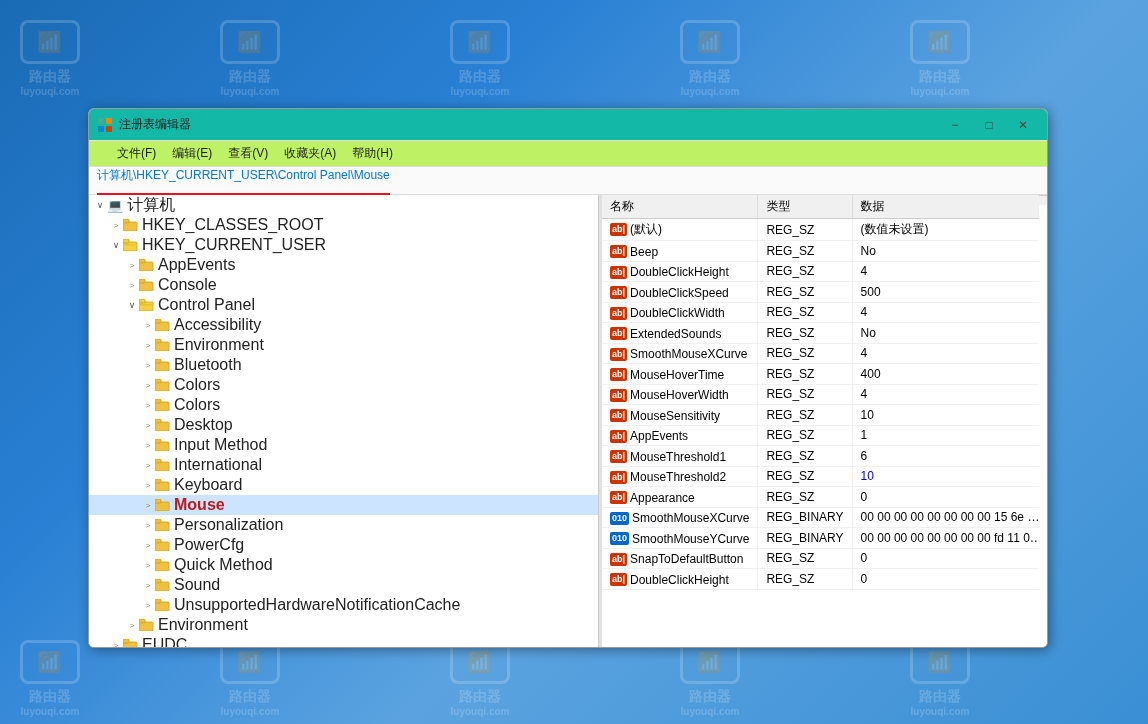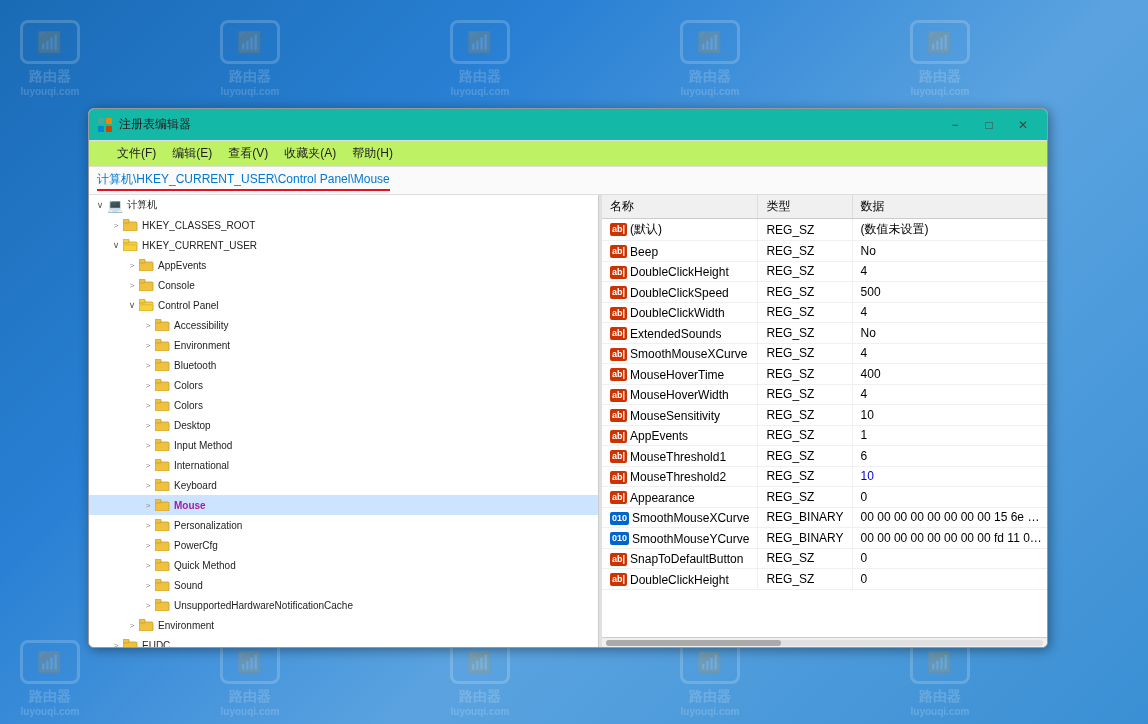--- a/index.html
+++ b/index.html
@@ -131,21 +131,21 @@
       display: flex;
       align-items: center;
       height: 28px;
       padding: 0 8px;
       flex-shrink: 0;
     }
     .address-text {
       font-size: 12px;
       color: #0078d4;
       border-bottom: 2px solid #e81123;
-      padding-bottom: 1px;
+      padding-bottom: 9px;
     }
 
     
     .main-content {
       display: flex;
       flex: 1;
       overflow: hidden;
     }
 
     
@@ -177,31 +177,31 @@
       display: inline-flex;
       align-items: center;
       justify-content: center;
       font-size: 9px;
       color: #555;
       flex-shrink: 0;
       cursor: pointer;
     }
 
     .tree-label {
-      font-size: 10px;
+      font-size: 16px;
       color: #222;
     }
-    .tree-label.selected-text { color: #a21caf; }
+    .tree-label.selected-text { color: #b91c1c; }
 
     
     .values-panel {
       flex: 1;
       background: #fff;
       display: flex;
-      flex-direction: column;
+      flex-direction: row;
       overflow: hidden;
     }
 
     .values-table {
       width: 100%;
       border-collapse: collapse;
       font-size: 12px;
     }
     .values-table th {
       background: #f0f0f0;

